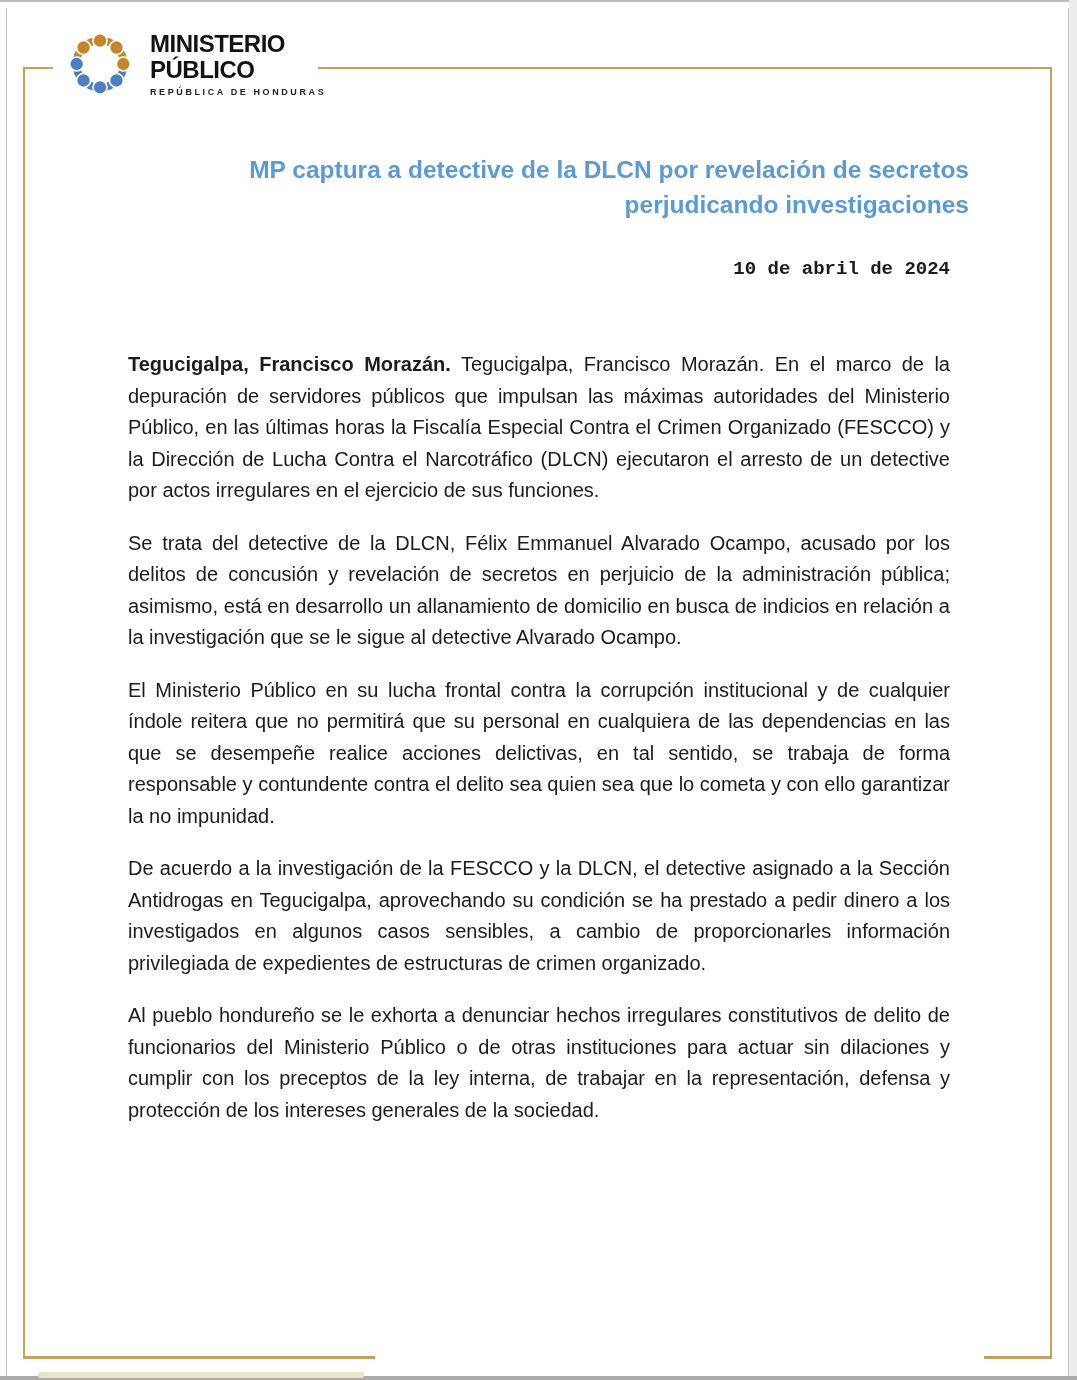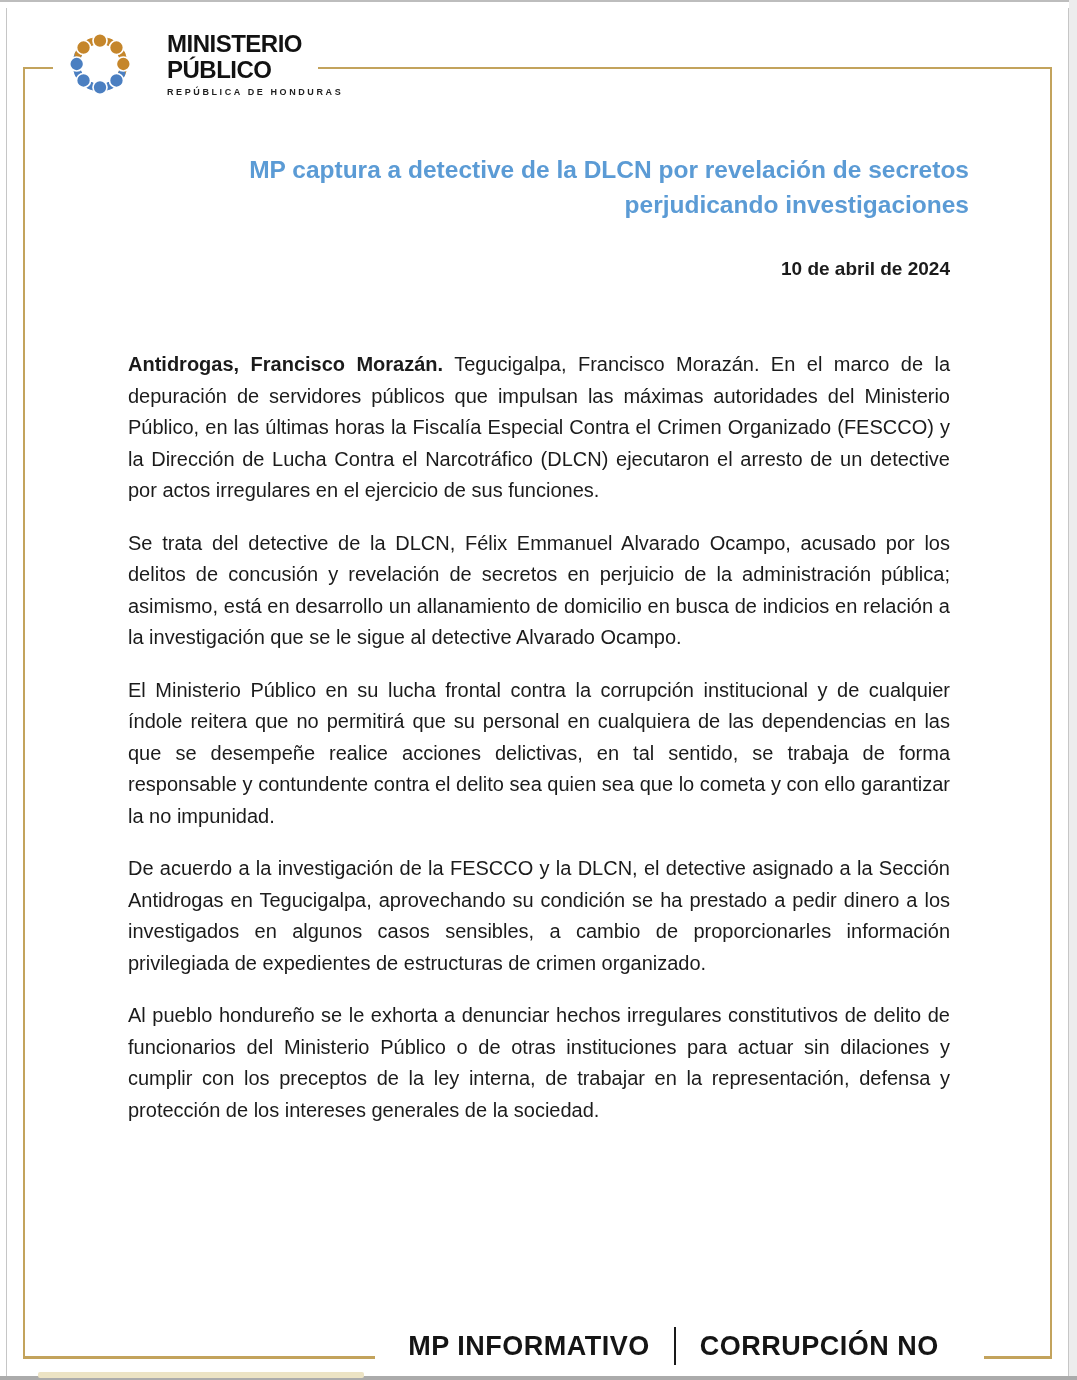--- a/index.html
+++ b/index.html
@@ -31,35 +31,35 @@
   .gold{position:absolute;background:var(--accent-gold);}
   .g-left{left:23px;top:67px;width:2px;height:1291px;}
   .g-right{left:1050px;top:67px;width:2px;height:1291px;}
   .g-top-stub{left:23px;top:67px;width:30px;height:2px;}
   .g-top{left:318px;top:67px;width:734px;height:2px;}
   .g-bottom-left{left:23px;top:1356px;width:352px;height:3px;}
   .g-bottom-right{left:984px;top:1356px;width:68px;height:3px;}
   .g-echo{position:absolute;left:38px;top:1372px;width:326px;height:6px;background:#ece3c4;border-radius:2px;}
 
   
-  .logo-block{position:absolute;left:60px;top:24px;display:flex;align-items:center;gap:27px;}
+  .logo-block{position:absolute;left:60px;top:24px;display:flex;align-items:center;gap:10px;}
   .logo-ring{width:80px;height:80px;}
   .wordmark{display:flex;flex-direction:column;}
   .org-line{font-size:24px;font-weight:700;letter-spacing:-0.5px;line-height:26px;color:#121212;}
   .org-sub{margin-top:4px;font-size:9px;font-weight:700;letter-spacing:2.6px;color:#1e1e1e;white-space:nowrap;}
 
   
   .title{
     position:absolute;left:108px;right:108px;top:152px;
     text-align:right;font-size:24.5px;font-weight:700;
     line-height:35px;color:var(--title-blue);
   }
   .date{
     position:absolute;right:127px;top:258px;
-    font-size:19px;font-weight:700;
+    font-size:19px;font-weight:700;font-family:Liberation Mono, monospace;
   }
 
   
   .body{
     position:absolute;left:128px;top:349px;width:822px;
     font-size:20px;line-height:31.5px;text-align:justify;
   }
   .body p{margin:0 0 21px 0;}
   .body b{font-weight:700;}
 
@@ -118,27 +118,22 @@
       <span class="org-line">PÚBLICO</span>
       <span class="org-sub">REPÚBLICA DE HONDURAS</span>
     </div>
   </div>
 
   <h1 class="title">MP captura a detective de la DLCN por revelación de secretos perjudicando investigaciones</h1>
 
   <div class="date">10 de abril de 2024</div>
 
   <div class="body">
-    <p><b>Antidrogas, Francisco Morazán.</b>
+    <p><b>Tegucigalpa, Francisco Morazán.</b>
       <span>Tegucigalpa, Francisco Morazán. En el marco de la depuración de servidores públicos que impulsan las máximas autoridades del Ministerio Público, en las últimas horas la Fiscalía Especial Contra el Crimen Organizado (FESCCO) y la Dirección de Lucha Contra el Narcotráfico (DLCN) ejecutaron el arresto de un detective por actos irregulares en el ejercicio de sus funciones.</span></p>
     <p><span>Se trata del detective de la DLCN, Félix Emmanuel Alvarado Ocampo, acusado por los delitos de concusión y revelación de secretos en perjuicio de la administración pública; asimismo, está en desarrollo un allanamiento de domicilio en busca de indicios en relación a la investigación que se le sigue al detective Alvarado Ocampo.</span></p>
     <p><span>El Ministerio Público en su lucha frontal contra la corrupción institucional y de cualquier índole reitera que no permitirá que su personal en cualquiera de las dependencias en las que se desempeñe realice acciones delictivas, en tal sentido, se trabaja de forma responsable y contundente contra el delito sea quien sea que lo cometa y con ello garantizar la no impunidad.</span></p>
     <p><span>De acuerdo a la investigación de la FESCCO y la DLCN, el detective asignado a la Sección Antidrogas en Tegucigalpa, aprovechando su condición se ha prestado a pedir dinero a los investigados en algunos casos sensibles, a cambio de proporcionarles información privilegiada de expedientes de estructuras de crimen organizado.</span></p>
     <p><span>Al pueblo hondureño se le exhorta a denunciar hechos irregulares constitutivos de delito de funcionarios del Ministerio Público o de otras instituciones para actuar sin dilaciones y cumplir con los preceptos de la ley interna, de trabajar en la representación, defensa y protección de los intereses generales de la sociedad.</span></p>
   </div>
 
-  <div class="footer">
-    <span class="footer-label">MP INFORMATIVO</span>
-    <span class="footer-divider"></span>
-    <span class="footer-label">CORRUPCIÓN NO</span>
-  </div>
 
 </div>
 
 </body></html>

